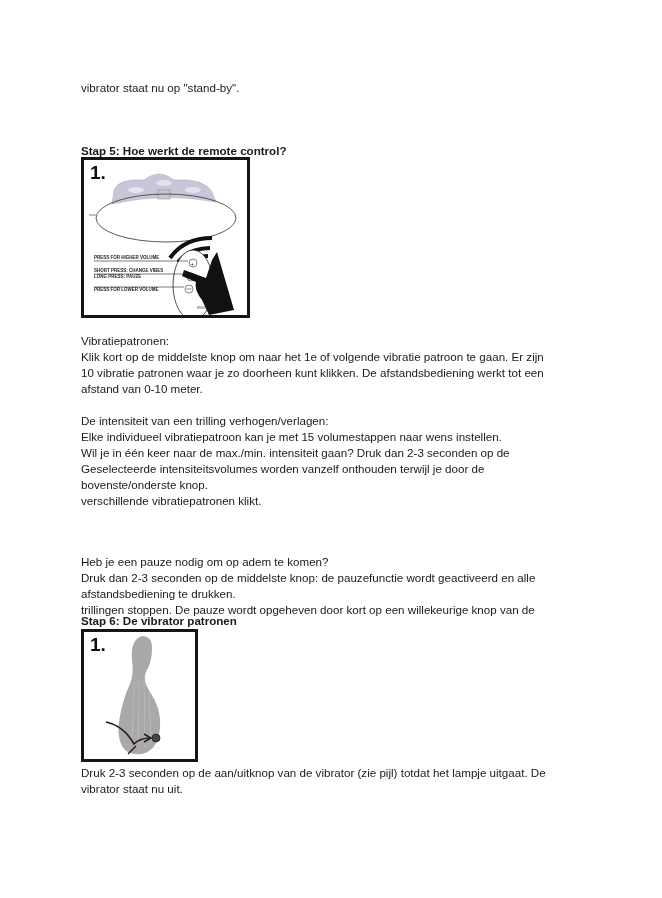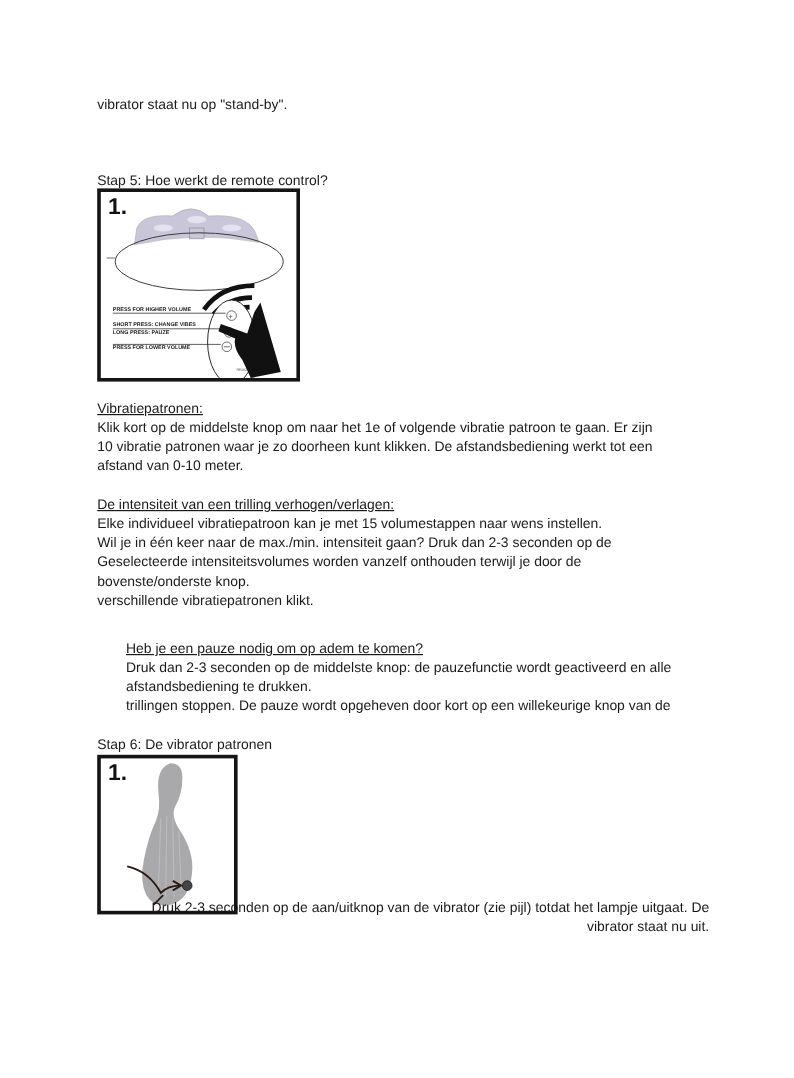--- a/index.html
+++ b/index.html
@@ -3,22 +3,22 @@
   <meta charset="utf-8">
   <style>
     html, body { margin: 0; padding: 0; background: #ffffff; }
     body {
       width: 662px; height: 898px; position: relative; overflow: hidden;
       font-family: "Liberation Sans", "DejaVu Sans", sans-serif;
       color: #1a1a1a; font-size: 11.6px; line-height: 16px;
     }
     .page { position: absolute; left: 81px; top: 0; width: 510px; }
     .p { position: absolute; left: 0; width: 510px; margin: 0; }
-    .heading { font-weight: normal; }
-    .u { text-decoration: underline; }
+    .heading { font-weight: bold; }
+    .u { }
     .figure {
       position: absolute; left: 0; border: 3px solid #151515; background: #fff;
       box-sizing: border-box; overflow: hidden;
     }
     .fig-num { position: absolute; left: 6px; top: 2px; font-weight: bold; font-size: 19px; line-height: 22px; color: #111; }
     .tiny { font-size: 4.5px; font-weight: bold; fill: #222; }
     .line { display: block; }
   </style>
 </head>
 <body>
@@ -78,21 +78,21 @@
 
   <p class="p" style="top:413px;">
     <span class="line u">De intensiteit van een trilling verhogen/verlagen:</span>
     <span class="line">Elke individueel vibratiepatroon kan je met 15 volumestappen naar wens instellen.</span>
     <span class="line">Wil je in één keer naar de max./min. intensiteit gaan? Druk dan 2-3 seconden op de</span>
     <span class="line">Geselecteerde intensiteitsvolumes worden vanzelf onthouden terwijl je door de</span>
     <span class="line">bovenste/onderste knop.</span>
     <span class="line">verschillende vibratiepatronen klikt.</span>
   </p>
 
-  <p class="p" style="top:533px;margin-left:24px;">
+  <p class="p" style="top:554px;">
     <span class="line u">Heb je een pauze nodig om op adem te komen?</span>
     <span class="line">Druk dan 2-3 seconden op de middelste knop: de pauzefunctie wordt geactiveerd en alle</span>
     <span class="line">afstandsbediening te drukken.</span>
     <span class="line">trillingen stoppen. De pauze wordt opgeheven door kort op een willekeurige knop van de</span>
   </p>
 
   <p class="p heading" style="top:613px;">Stap 6: De vibrator patronen</p>
 
   <div class="figure" style="top:629px; width:117px; height:133px;">
     <span class="fig-num">1.</span>
@@ -101,18 +101,18 @@
       <path d="M50 50 L48 110 M55 48 L54 116 M60 48 L61 116 M65 60 L67 110" stroke="#bdbdbf" stroke-width="0.8" fill="none"></path>
       <circle cx="72" cy="106" r="4" fill="#444" stroke="#222" stroke-width="0.8"></circle>
       <circle cx="70" cy="116" r="1" fill="#eee"></circle>
       <circle cx="75" cy="116" r="1" fill="#eee"></circle>
       <path d="M22 90 Q40 94 50 112 Q56 106 66 106" fill="none" stroke="#2a1a14" stroke-width="1.6"></path>
       <path d="M60 102 L67 106 L60 110" fill="none" stroke="#2a1a14" stroke-width="1.6"></path>
       <line x1="52" y1="114" x2="44" y2="122" stroke="#2a1a14" stroke-width="1.4"></line>
     </svg>
   </div>
 
-  <p class="p" style="top:749px;text-align:right;">
+  <p class="p" style="top:765px;">
     <span class="line">Druk 2-3 seconden op de aan/uitknop van de vibrator (zie pijl) totdat het lampje uitgaat. De</span>
     <span class="line">vibrator staat nu uit.</span>
   </p>
 
 </div>
 
 </body></html>

